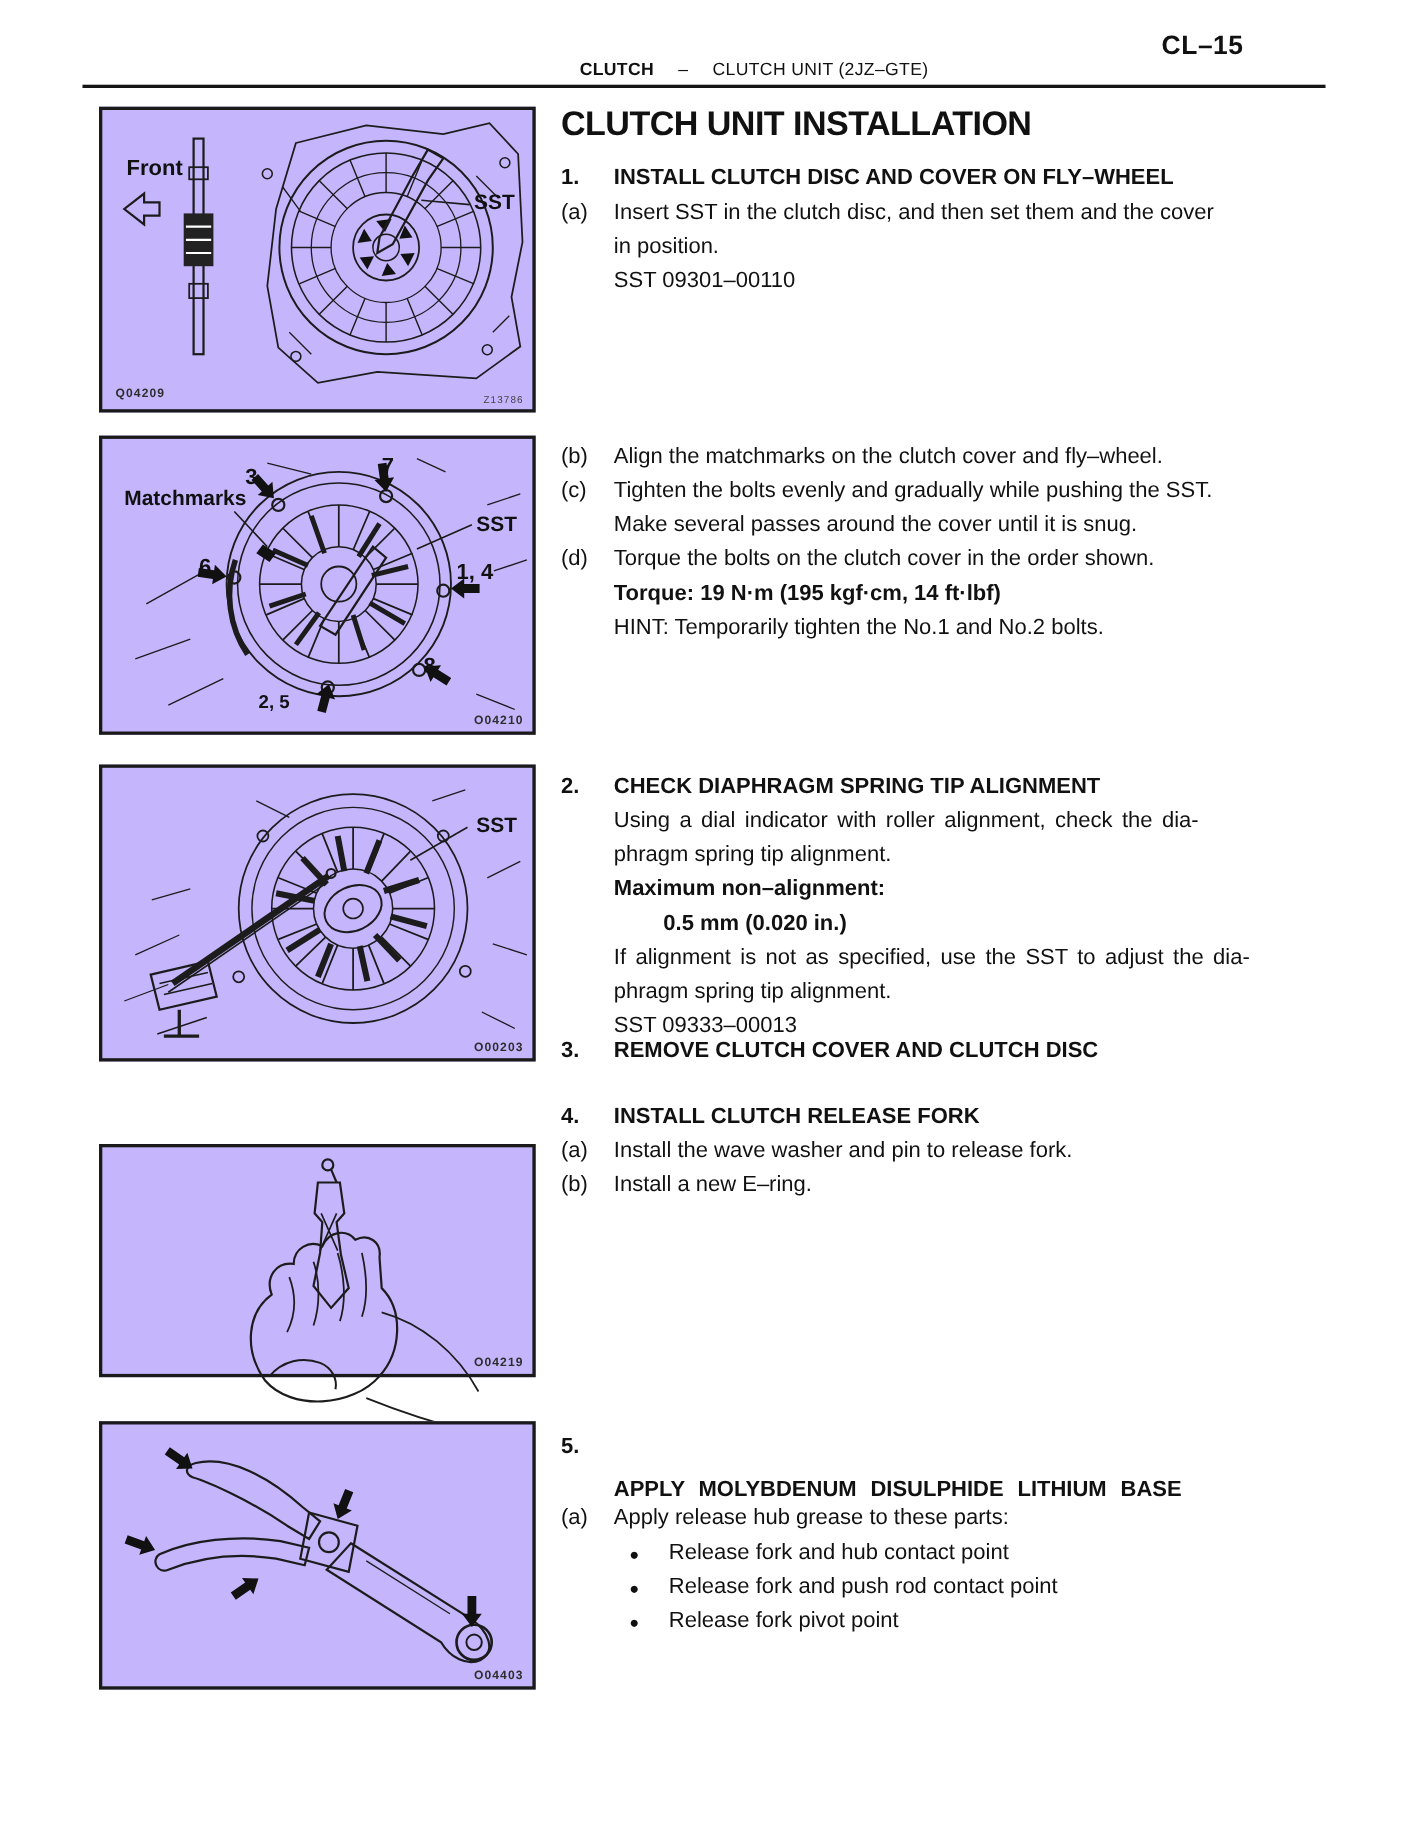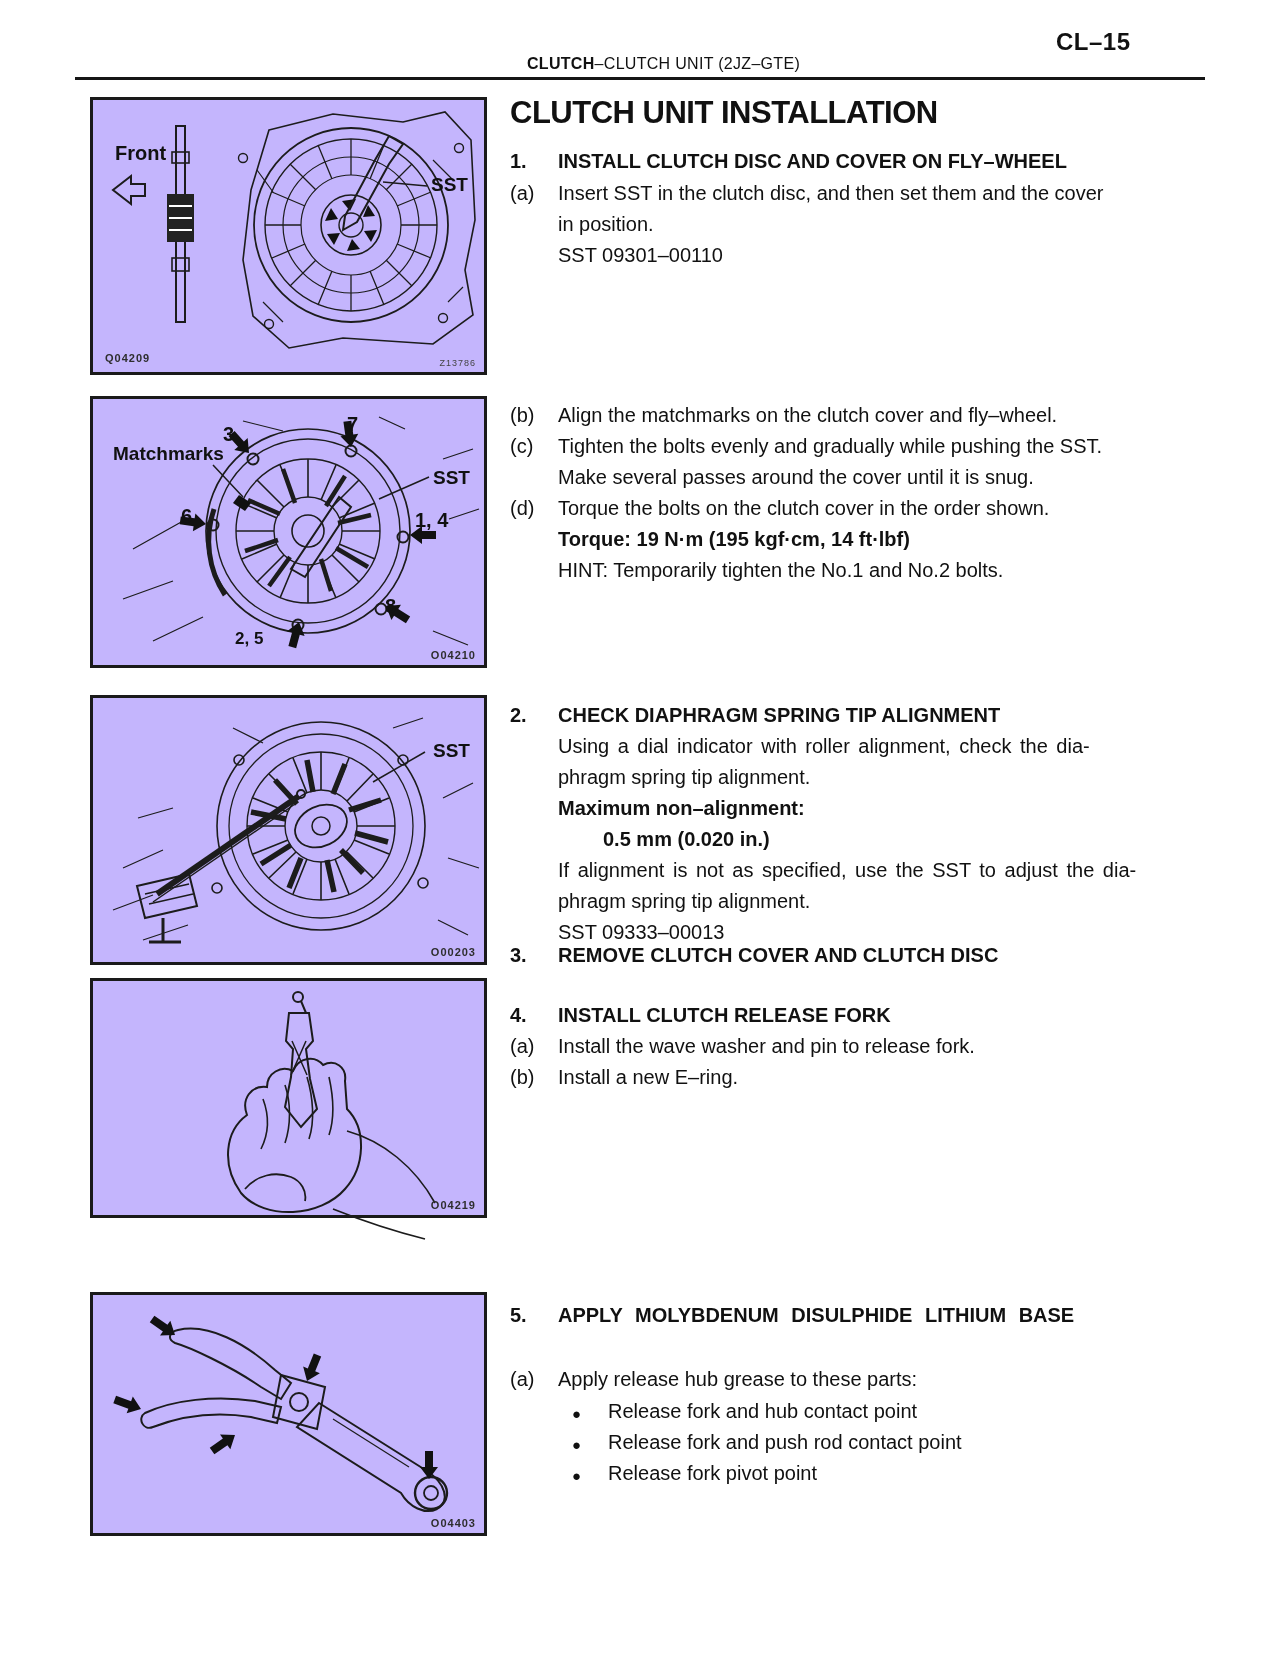--- a/index.html
+++ b/index.html
@@ -2,44 +2,44 @@
 <html><head>
 <meta charset="utf-8">
 <style>
   html,body{margin:0;padding:0;}
   body{
     width:1280px;height:1656px;position:relative;background:#ffffff;
     font-family:"Liberation Sans",sans-serif;color:#111;overflow:hidden;
   }
   
   .page-code{position:absolute;left:1056px;top:28px;font-size:24px;font-weight:bold;letter-spacing:.5px;}
-  .crumb{position:absolute;left:527px;top:55px;font-size:16px;display:flex;letter-spacing:.3px;}
+  .crumb{position:absolute;left:527px;top:55px;font-size:16px;display:flex;gap:22px;letter-spacing:.3px;}
   .crumb .b{font-weight:bold;}
   .rule{position:absolute;left:75px;top:77px;width:1130px;height:3px;background:#151515;}
   
   .fig{position:absolute;left:90px;width:397px;border:3px solid #1a1a1a;background:#c4b5fd;box-sizing:border-box;}
   .fig svg{position:absolute;left:0;top:0;}
   .flabel{position:absolute;font-weight:bold;font-size:19px;color:#111;white-space:nowrap;}
   .fcode{position:absolute;font-size:11px;font-weight:bold;color:#2e2e2e;letter-spacing:1px;}
   .fcode.sm{font-size:9px;font-weight:normal;color:#444;}
   #fig1{top:97px;height:278px;}
   #fig2{top:396px;height:272px;}
   #fig3{top:695px;height:270px;}
-  #fig4{top:978px;height:240px;}
+  #fig4{top:1040px;height:212px;}
   #fig5{top:1292px;height:244px;}
   
   .title{position:absolute;left:510px;top:95px;font-size:31px;font-weight:bold;letter-spacing:-.5px;white-space:nowrap;}
   .row{position:absolute;left:510px;width:650px;display:flex;font-size:20px;line-height:31px;}
   .num{flex:0 0 48px;}
   .txt{flex:1;}
   .b{font-weight:bold;}
   .pre{white-space:pre-line;}
   .ind{padding-left:45px;}
   .js1{word-spacing:3px;}
-  .js2{word-spacing:7px;}
+  .js2{word-spacing:7px;margin-top:39px;}
   .brow{position:absolute;left:572px;width:560px;display:flex;font-size:20px;line-height:31px;}
   .dot{flex:0 0 36px;font-size:15px;padding-top:2px;}
   .btxt{flex:1;}
   
   .ln{stroke:#1c1c1c;fill:none;}
 </style>
 </head>
 <body>
 
 <div class="page-code">CL–15</div>

